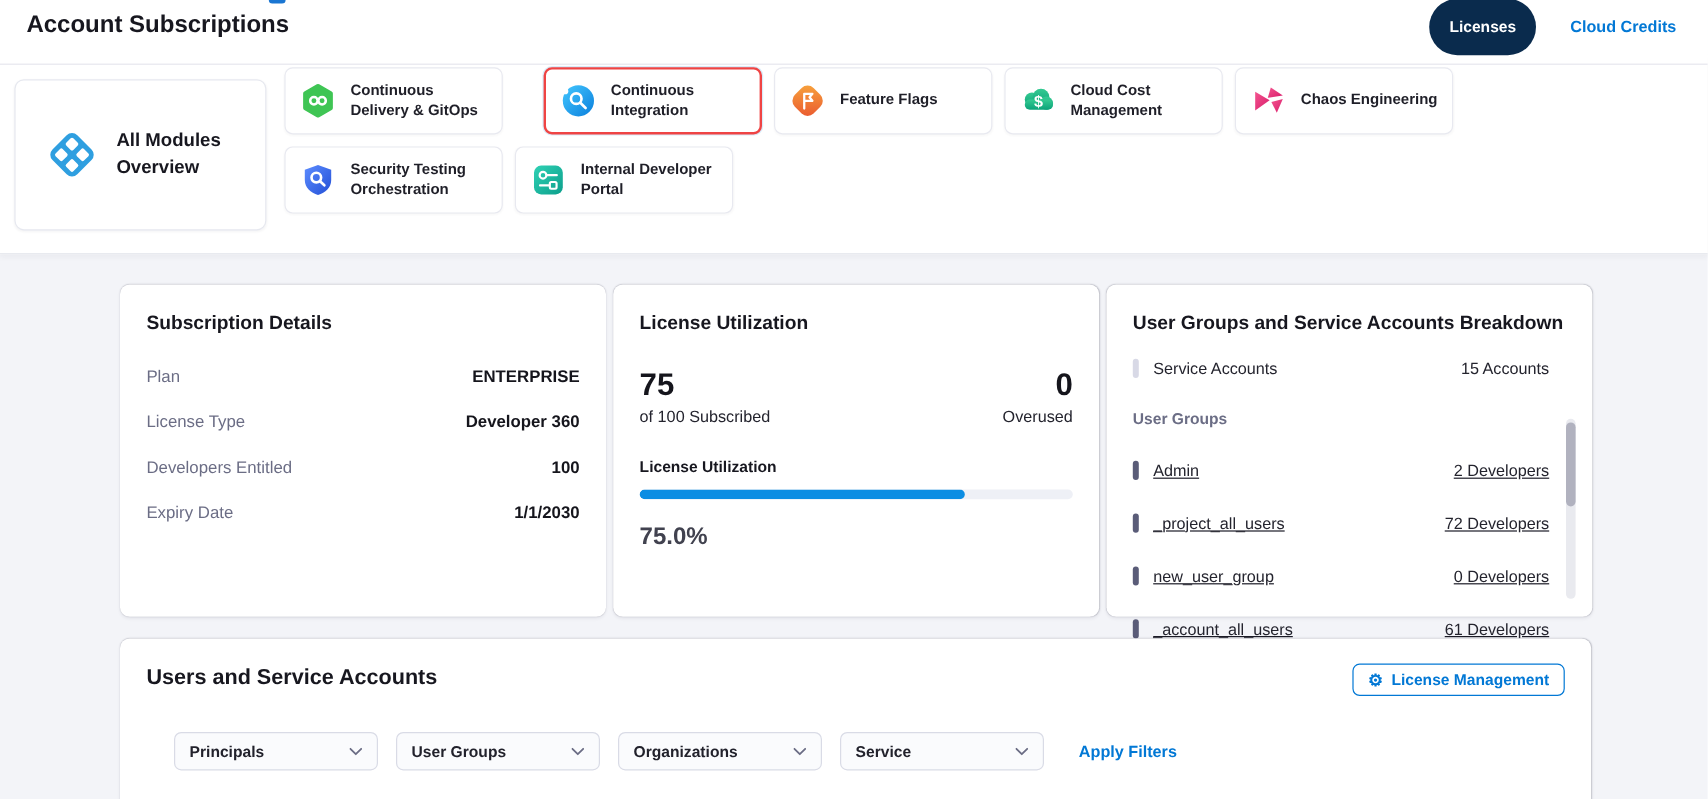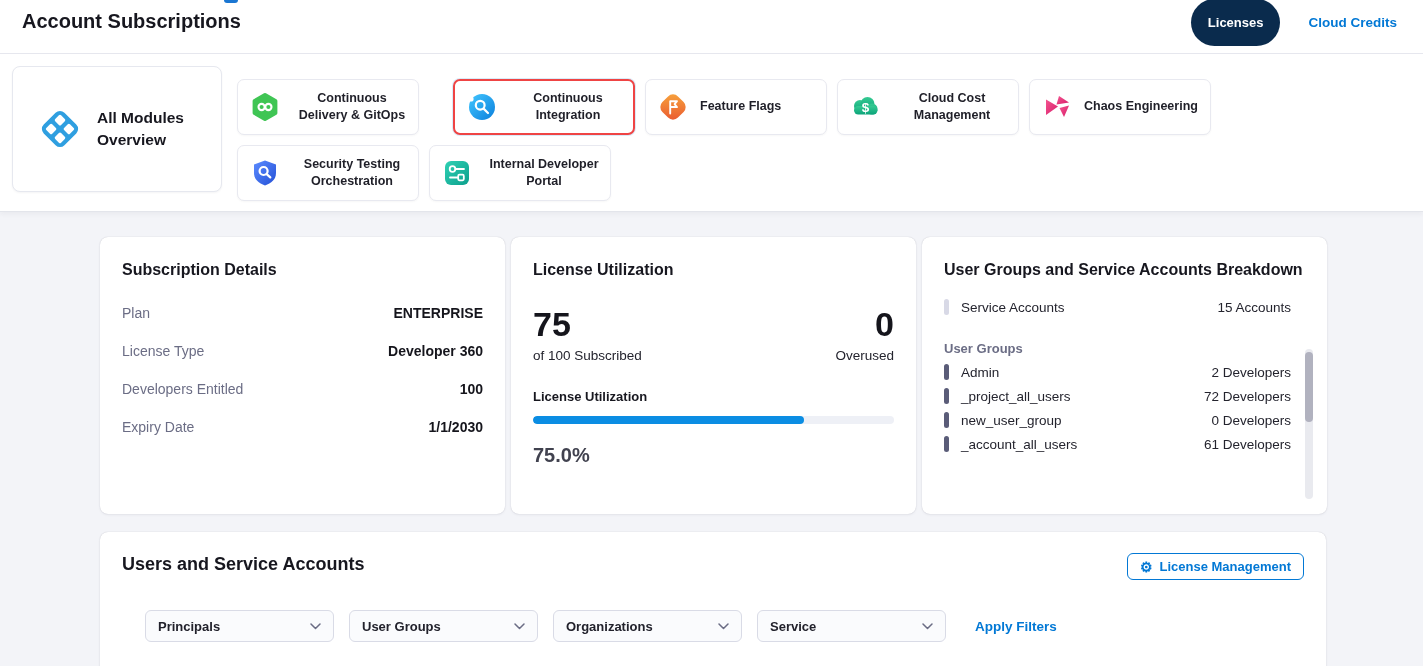--- a/index.html
+++ b/index.html
@@ -16,21 +16,21 @@
     padding:16px 17px; border-radius:999px; border:none; cursor:pointer; }
   .cloud-credits { color:#0278d5; font-size:13.5px; font-weight:700; cursor:pointer; }
 
   
   .modules-bar { position:absolute; top:46px; left:0; right:0; height:166px; background:#fff;
     border-bottom:1px solid #e3e5eb; box-shadow:0 2px 5px rgba(40,41,61,.05); z-index:4; }
   .overview-card { position:absolute; left:12px; top:20px; width:210px; height:126px;
     background:#fff; border:1px solid #e6e8ef; border-radius:8px; box-shadow:0 1px 2px rgba(40,41,61,.05);
     display:flex; align-items:center; padding-left:24px; gap:14px; cursor:pointer; }
   .overview-label { font-size:15.5px; font-weight:700; color:#17171f; line-height:1.45; width:100px; }
-  .module-cards { position:absolute; left:237px; top:33px; width:1160px; display:flex; flex-wrap:wrap; gap:10px;text-align:center; }
+  .module-cards { position:absolute; left:237px; top:10px; width:1160px; display:flex; flex-wrap:wrap; gap:10px; }
   .module-card { width:182px; height:56px; background:#fff; border:1px solid #e8e9f0; border-radius:7px;
     box-shadow:0 1px 2px rgba(40,41,61,.04); display:flex; align-items:center; gap:12px;
     padding-left:12px; cursor:pointer; }
   .module-card.selected { border:2px solid #ef4444; box-shadow:0 0 0 1px rgba(2,120,213,.15);margin-left:24px; }
   .module-label { font-size:12.5px; font-weight:600; color:#1f1f28; line-height:1.4; padding-right:6px; }
   .micon { flex:0 0 auto; }
 
   
   .main { position:absolute; top:212px; left:0; right:0; bottom:0; background:#f3f4f8; }
   .cards-row { position:absolute; left:100px; top:25px; display:flex; gap:6px;justify-content:center; }
@@ -40,52 +40,52 @@
   .card-title { font-size:16px; font-weight:700; color:#17171f; }
 
   
   .sub-rows { margin-top:26px; }
   .sub-row { display:flex; justify-content:space-between; align-items:center; margin-bottom:22px; }
   .sub-label { font-size:14px; color:#6b6d85; }
   .sub-value { font-size:14px; font-weight:700; color:#15151c; }
 
   
   .lu-stats { margin-top:26px; display:flex; justify-content:space-between; }
-  .lu-num { font-size:34px; font-weight:700; color:#15151c; }
+  .lu-num { font-size:26px; font-weight:700; color:#15151c; }
   .lu-cap { font-size:13.5px; color:#24242e; margin-top:4px; }
   .lu-right { text-align:right; }
   .lu-bar-label { margin-top:26px; font-size:13px; font-weight:700; color:#17171f; }
   .lu-track { margin-top:12px; height:8px; border-radius:4px; background:#eef0f6; overflow:hidden; }
   .lu-fill { height:8px; border-radius:4px; background:#0b8de3; width:0; }
   .lu-pct { margin-top:20px; font-size:20px; font-weight:700; color:#41424f; }
 
   
   .bd-row { display:flex; align-items:center; margin-top:20px; }
   .marker { width:5px; height:16px; border-radius:3px; flex:0 0 auto; }
   .marker.light { background:#d8d9e6; }
   .marker.dark { background:#5a5c78; }
   .bd-name { margin-left:12px; font-size:13.5px; color:#24242e; }
   .bd-val { margin-left:auto; font-size:13.5px; color:#24242e; }
   .bd-sub { margin-top:26px; font-size:13px; font-weight:700; color:#6b6d85; }
   .bd-list { margin-top:2px; padding-right:14px; }
-  .bd-list .bd-row { margin-top:8px; }
+  .bd-list .bd-row { margin-top:28px;text-decoration:underline; }
   .bd-scrollbar { position:absolute; right:14px; top:112px; width:8px; height:150px;
     background:#e9eaef; border-radius:4px; }
   .bd-thumb { position:absolute; left:0; top:3px; width:8px; height:70px; background:#b1b2bf; border-radius:4px; }
 
   
   .users-card { position:absolute; left:100px; top:320px; width:1226px; height:220px;
     background:#fff; border-radius:8px; box-shadow:0 0 1px rgba(40,41,61,.25), 0 1px 3px rgba(40,41,61,.06); }
   .users-title { position:absolute; left:22px; top:22px; font-size:18px; font-weight:700; color:#17171f; }
   .lm-btn { position:absolute; right:22px; top:21px; display:flex; align-items:center; gap:7px;
     border:1px solid #0278d5; border-radius:6px; background:#fff; color:#0278d5;
     font-size:13px; font-weight:700; padding:5px 12px; cursor:pointer; font-family:inherit; }
   .gear { font-size:14px; line-height:1; }
   .filters-row { position:absolute; left:45px; top:78px; display:flex; align-items:center; gap:15px; }
-  .filter-dd { width:189px; height:32px; background:#fafbfd; border:1px solid #d9dbe6; border-radius:6px;
+  .filter-dd { width:170px; height:32px; background:#fafbfd; border:1px solid #d9dbe6; border-radius:6px;
     display:flex; align-items:center; justify-content:space-between; padding:12px 12px; cursor:pointer; }
   .filter-label { font-size:13px; font-weight:600; color:#22222c; }
   .apply-filters { margin-left:14px; color:#0278d5; font-size:13.5px; font-weight:700; cursor:pointer; }
 </style>
 </head>
 <body>
 
 <div class="header">
   <div class="top-frag"></div>
   <div class="page-title">Account Subscriptions</div>

